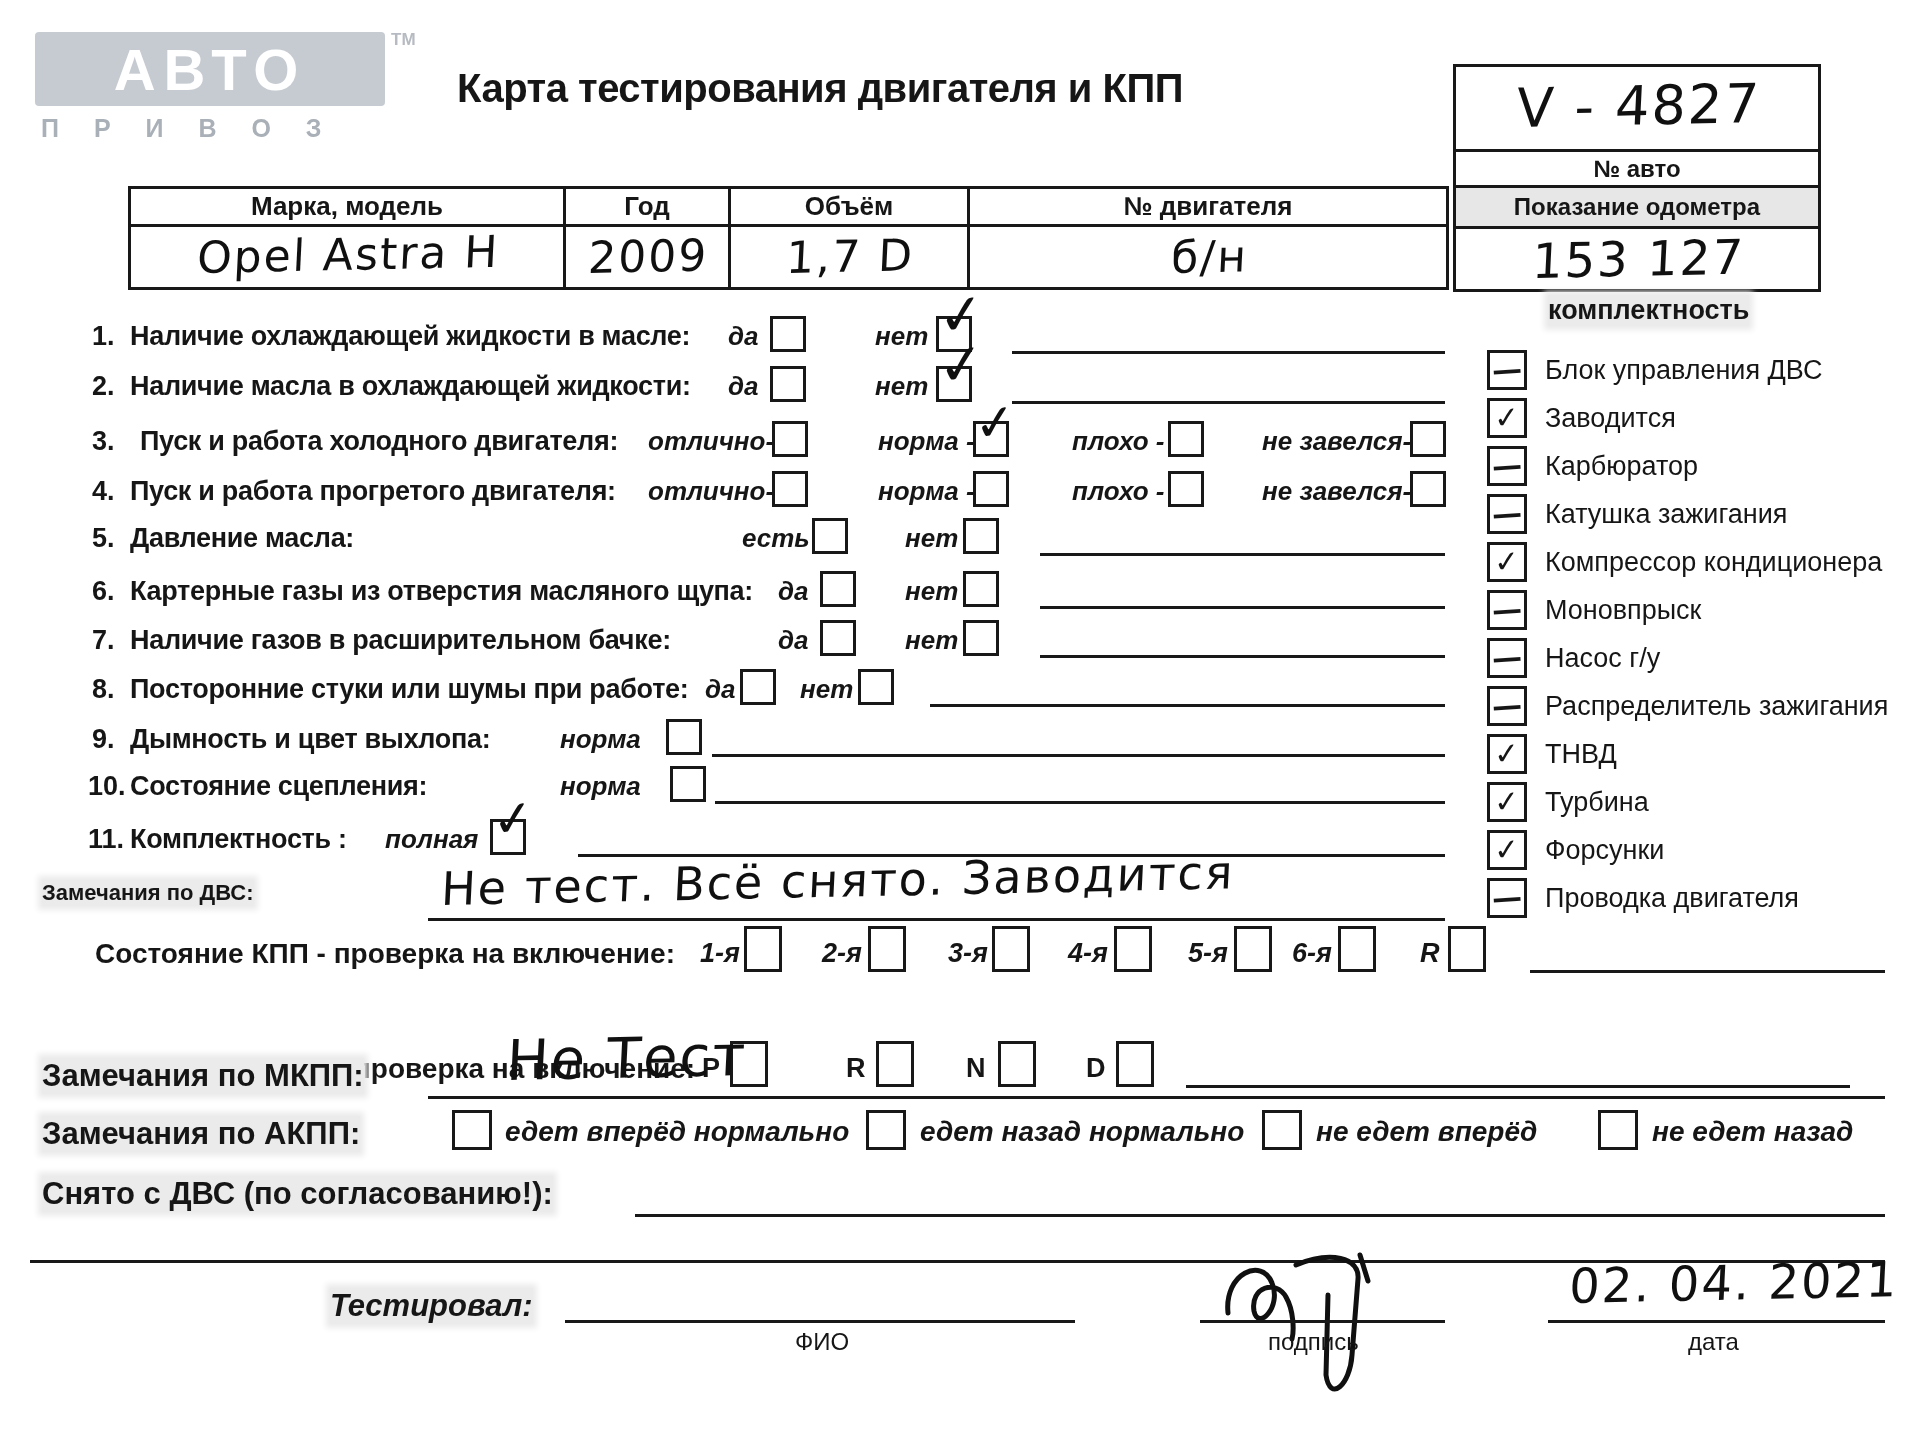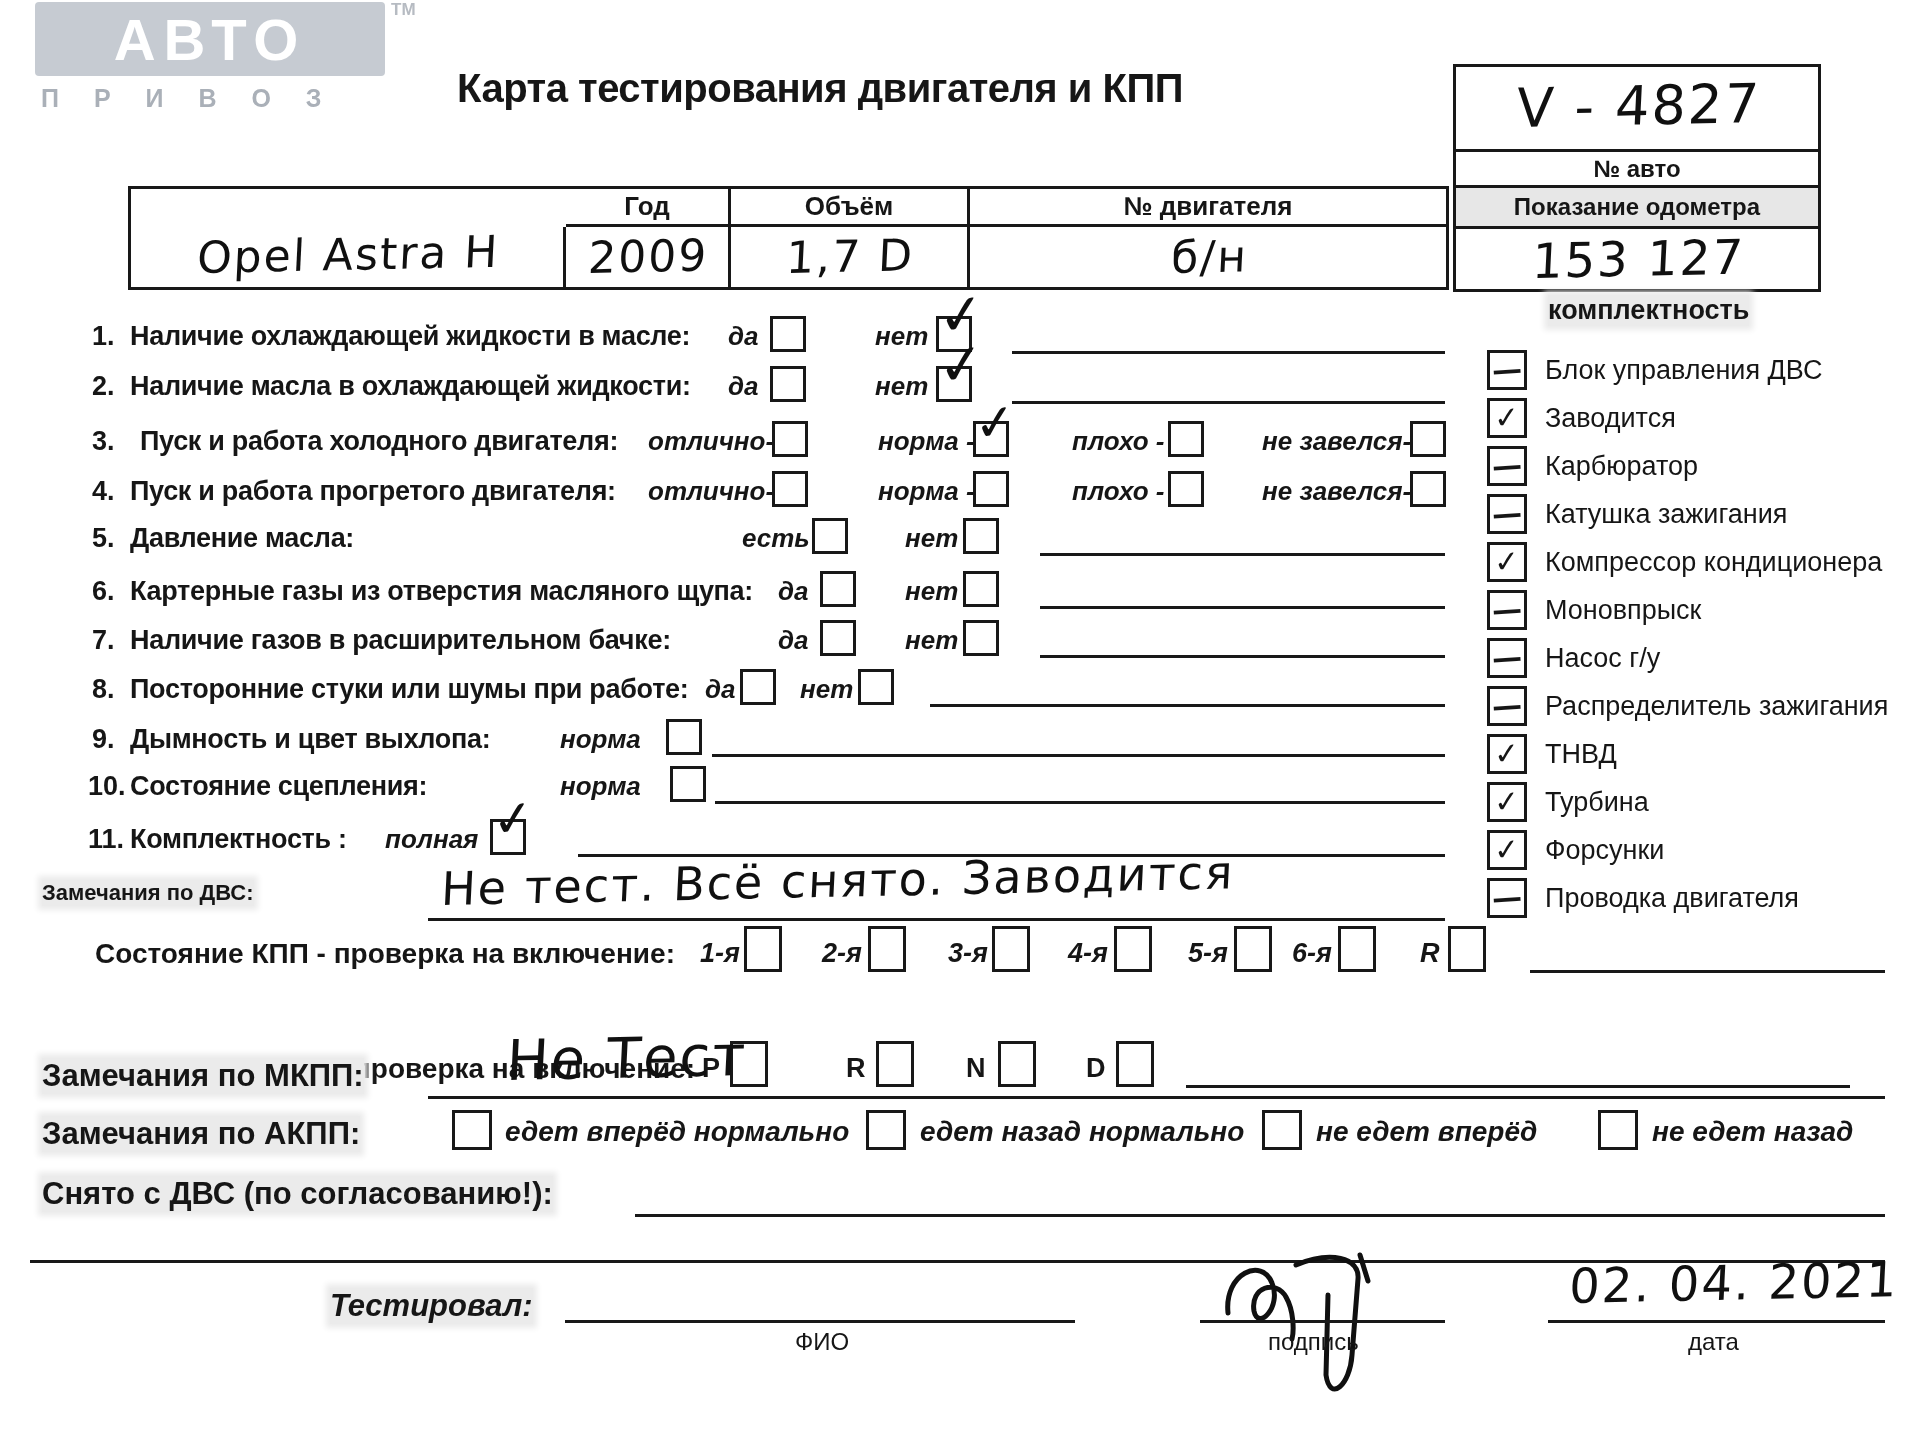--- a/index.html
+++ b/index.html
@@ -34,21 +34,21 @@
   .kit-mark{font-family:"DejaVu Sans",sans-serif;font-weight:bold;font-size:30px;line-height:34px;transform:rotate(-4deg);display:inline-block}
   .kit-lbl{position:absolute;left:58px;top:7px;font-size:27px}
   .cell{position:absolute;display:flex;align-items:center;justify-content:center;box-sizing:border-box}
   .hdr{font-weight:bold;font-size:26px}
   .gear-box{position:absolute;width:38px;height:46px;border:3px solid #181818;box-sizing:border-box;background:#fff;top:-4px}
   .small-lbl{position:absolute;font-size:24px}
 </style>
 </head>
 <body>
 
-<div class="abs" style="left:35px;top:2px;width:360px;height:105px">
+<div class="abs" style="left:35px;top:32px;width:360px;height:105px">
   <div class="abs" style="left:0;top:0;width:350px;height:74px;background:#c6cbd2;border-radius:4px;display:flex;align-items:center;justify-content:center">
     <span style="color:#ffffff;font-weight:bold;font-size:58px;letter-spacing:8px;font-family:'Liberation Sans',sans-serif">АВТО</span>
   </div>
   <span class="abs" style="left:356px;top:-2px;color:#b6bbc2;font-size:17px;font-weight:bold">TM</span>
   <span class="abs" style="left:6px;top:82px;color:#aab0b8;font-size:25px;font-weight:bold;letter-spacing:14px">П Р И В О З</span>
 </div>
 
 <div class="abs b" style="left:420px;top:66px;width:800px;text-align:center;font-size:40px;letter-spacing:-0.5px">Карта тестирования двигателя  и КПП</div>
 
 <div class="abs" style="left:1453px;top:64px;width:368px;height:228px;border:3px solid #181818;box-sizing:border-box">
@@ -61,20 +61,21 @@
   <div style="height:38px;border-top:3px solid #181818;background:#e7e7e7;display:flex;align-items:center;justify-content:center">
     <span class="b" style="font-size:24px">Показание одометра</span>
   </div>
   <div style="height:63px;border-top:3px solid #181818;display:flex;align-items:center;justify-content:center">
     <span class="hw" style="font-size:48px">153 127</span>
   </div>
 </div>
 
 <div class="abs" style="left:128px;top:186px;width:1321px;height:104px;border:3px solid #181818;box-sizing:border-box">
 
+  <div class="cell hdr" style="left:0;top:0;width:435px;height:38px;border-right:3px solid #181818;border-bottom:3px solid #181818">Марка, модель</div>
   <div class="cell hdr" style="left:435px;top:0;width:165px;height:38px;border-right:3px solid #181818;border-bottom:3px solid #181818">Год</div>
   <div class="cell hdr" style="left:600px;top:0;width:239px;height:38px;border-right:3px solid #181818;border-bottom:3px solid #181818">Объём</div>
   <div class="cell hdr" style="left:839px;top:0;width:476px;height:38px;border-bottom:3px solid #181818">№ двигателя</div>
 
   <div class="cell" style="left:0;top:38px;width:435px;height:60px;border-right:3px solid #181818">
     <span class="hw" style="font-size:44px">Opel Astra H</span>
   </div>
   <div class="cell" style="left:435px;top:38px;width:165px;height:60px;border-right:3px solid #181818">
     <span class="hw" style="font-size:44px">2009</span>
   </div>

